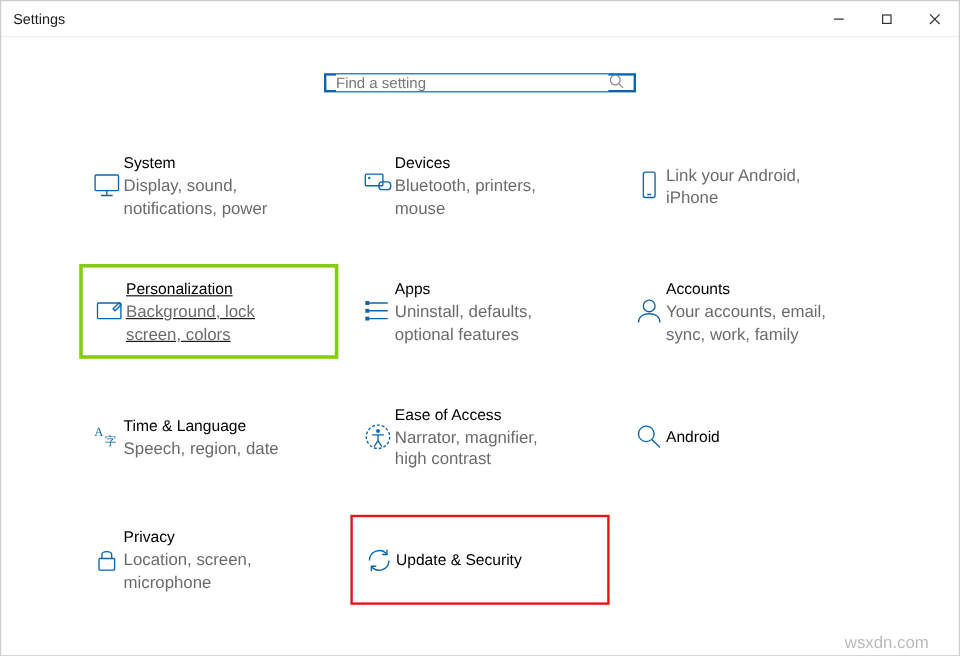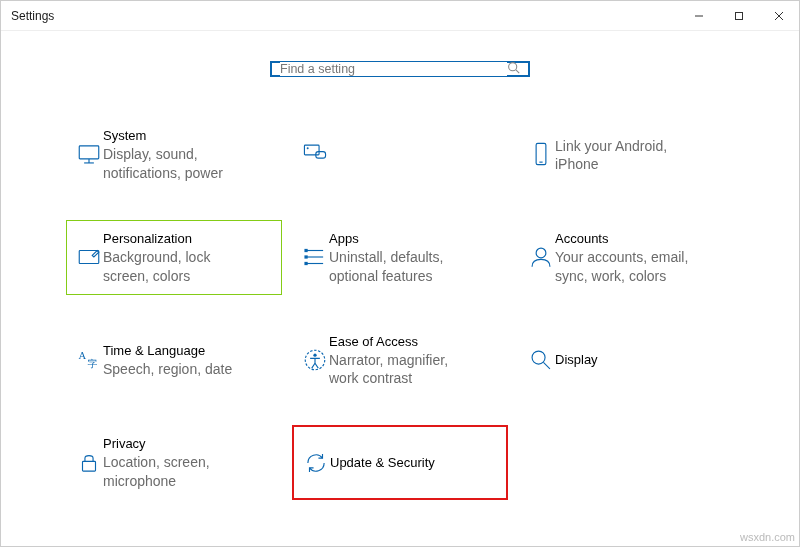--- a/index.html
+++ b/index.html
@@ -48,33 +48,33 @@
       column-gap: 10px;
       row-gap: 28px;
     }
     .tile {
       display: flex;
       padding: 8px;
       border: 1px solid transparent;
       align-items: center;
       min-height: 70px;
     }
-    .tile.hover { border: 1px solid #84cc16; }
+    .tile.hover { border: 3px solid #84cc16; text-decoration: underline; }
     .tile.highlight { border: 2px solid #e01818; }
     .tile-icon {
       width: 28px; height: 28px;
       flex-shrink: 0;
       display: flex; align-items: center; justify-content: center;
       color: #0a66b0;
     }
     .tile-icon svg { width: 26px; height: 26px; stroke: #0a66b0; fill: none; stroke-width: 1.4; }
     .tile-text { padding-top: 2px; max-width: 140px; }
     .tile-title { font-size: 13px; color: #000; margin-bottom: 2px; }
     .tile-desc { font-size: 14px; color: #6b6b6b; line-height: 1.35; }
-    .watermark { position:absolute; bottom:4px; right:5px; font-size:11px; color:#bbb; }
+    .watermark { position:absolute; bottom:4px; right:26px; font-size:14px; color:#bbb; }
   </style>
 </head>
 <body>
 
 <div class="titlebar">
   <div class="titlebar-title">Settings</div>
   <div class="win-controls">
     <div class="win-btn">
       <svg width="10" height="10" viewBox="0 0 10 10">
           <line x1="1" y1="5" x2="9" y2="5" stroke="#333" stroke-width="1"></line>
@@ -126,20 +126,22 @@
 
     <div class="tile">
       <div class="tile-icon">
         <svg viewBox="0 0 32 32">
             <rect x="3" y="5" width="18" height="12" rx="1"></rect>
             <rect x="17" y="13" width="12" height="8" rx="3"></rect>
             <circle cx="7" cy="9" r="0.5" fill="#0a66b0"></circle>
           </svg>
       </div>
       <div class="tile-text">
+        <div class="tile-title">Devices</div>
+        <div class="tile-desc">Bluetooth, printers, mouse</div>
       </div>
     </div>
 
     <div class="tile">
       <div class="tile-icon">
         <svg viewBox="0 0 32 32">
             <rect x="10" y="3" width="12" height="26" rx="2"></rect>
             <line x1="14" y1="26" x2="18" y2="26"></line>
           </svg>
       </div>
@@ -181,21 +183,21 @@
 
     <div class="tile">
       <div class="tile-icon">
         <svg viewBox="0 0 32 32">
             <circle cx="16" cy="11" r="6"></circle>
             <path d="M5 28 C5 21 11 19 16 19 C21 19 27 21 27 28"></path>
           </svg>
       </div>
       <div class="tile-text">
         <div class="tile-title">Accounts</div>
-        <div class="tile-desc">Your accounts, email, sync, work, colors</div>
+        <div class="tile-desc">Your accounts, email, sync, work, family</div>
       </div>
     </div>
 
     <div class="tile">
       <div class="tile-icon">
         <svg viewBox="0 0 32 32">
             <text x="3" y="15" font-size="13" fill="#0a66b0" stroke="none" font-family="Segoe UI">A</text>
             <text x="14" y="24" font-size="12" fill="#0a66b0" stroke="none" font-family="Segoe UI">字</text>
           </svg>
       </div>
@@ -209,33 +211,33 @@
     <div class="tile">
       <div class="tile-icon">
         <svg viewBox="0 0 32 32">
             <circle cx="16" cy="16" r="12" stroke-dasharray="3 2"></circle>
             <circle cx="16" cy="10" r="2" fill="#0a66b0" stroke="none"></circle>
             <path d="M10 14 L22 14 M16 14 L16 20 M16 20 L12 26 M16 20 L20 26"></path>
           </svg>
       </div>
       <div class="tile-text">
         <div class="tile-title">Ease of Access</div>
-        <div class="tile-desc">Narrator, magnifier, work contrast</div>
+        <div class="tile-desc">Narrator, magnifier, high contrast</div>
       </div>
     </div>
 
     <div class="tile">
       <div class="tile-icon">
         <svg viewBox="0 0 32 32">
             <circle cx="13" cy="13" r="8"></circle>
             <line x1="19" y1="19" x2="27" y2="27"></line>
           </svg>
       </div>
       <div class="tile-text">
-        <div class="tile-title">Display</div>
+        <div class="tile-title">Android</div>
       </div>
     </div>
 
     <div class="tile">
       <div class="tile-icon">
         <svg viewBox="0 0 32 32">
             <rect x="8" y="14" width="16" height="12" rx="1"></rect>
             <path d="M11 14 L11 10 C11 6 21 6 21 10 L21 14"></path>
           </svg>
       </div>

